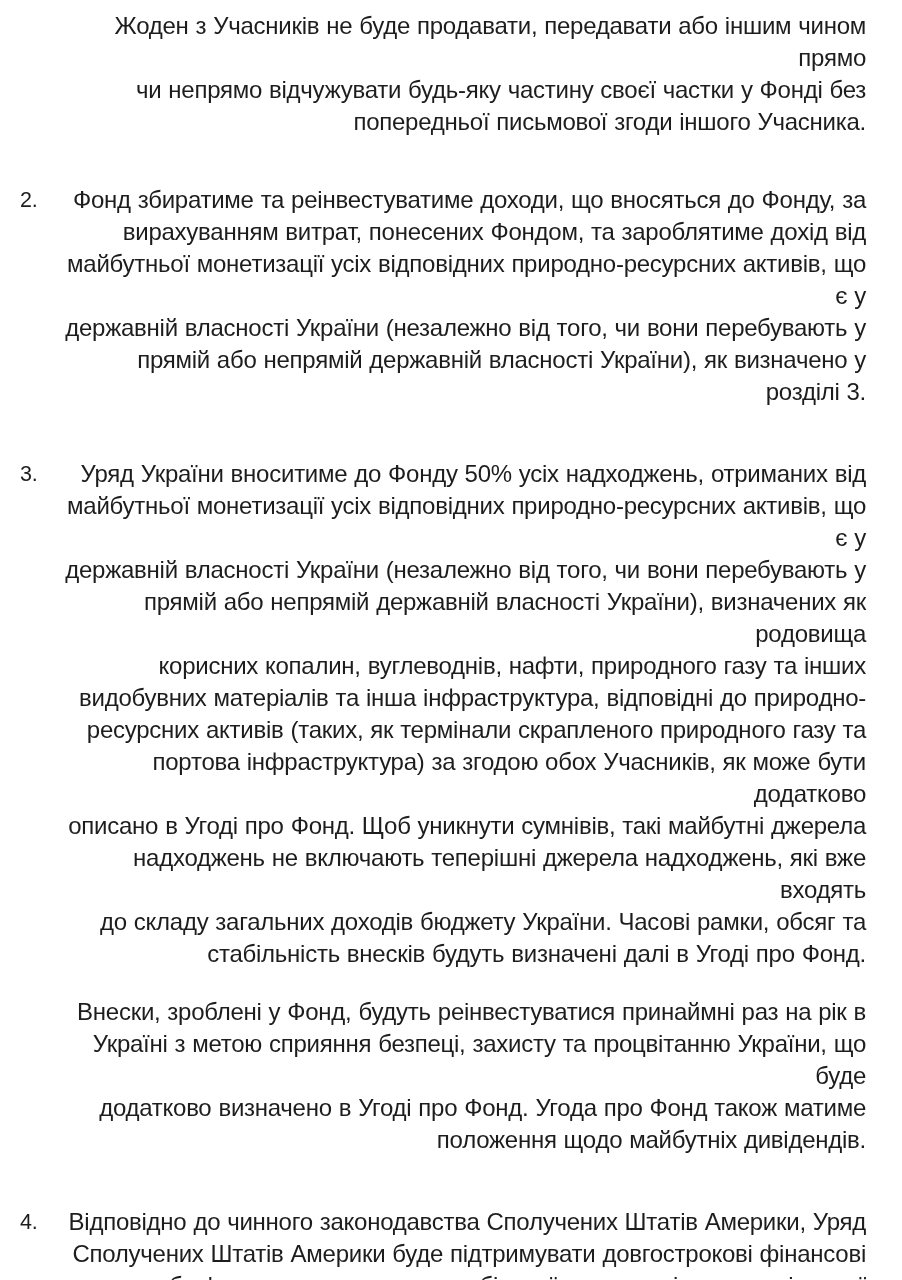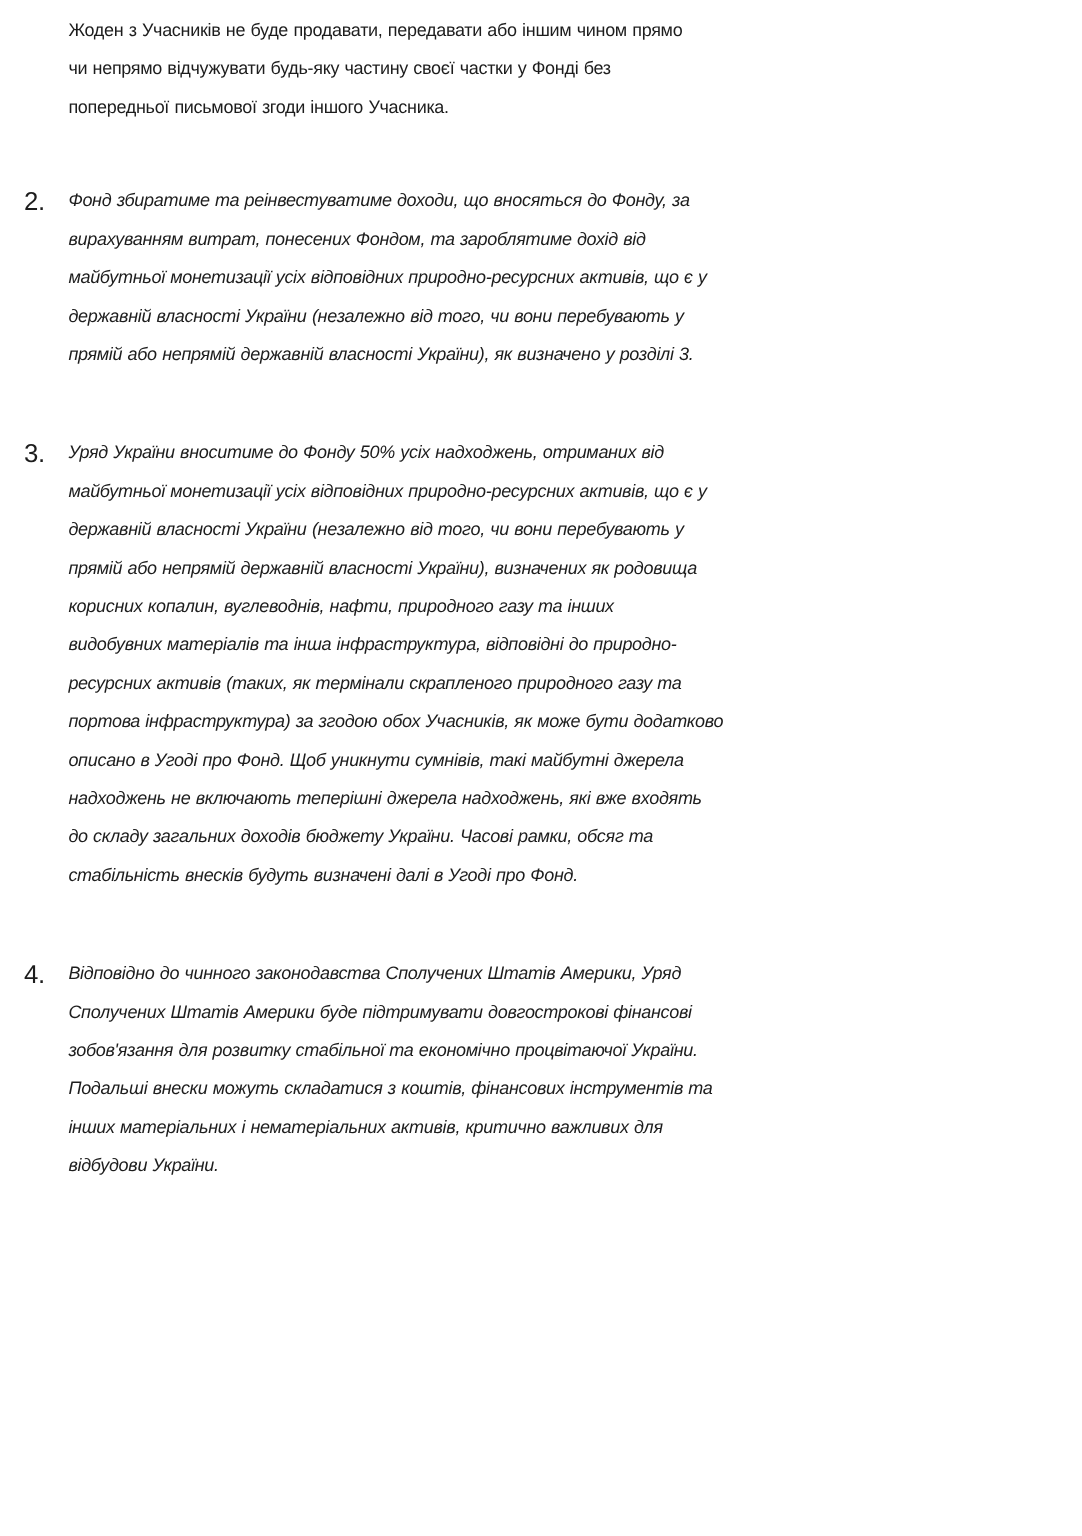--- a/index.html
+++ b/index.html
@@ -14,25 +14,26 @@
     font-family: "Liberation Sans", "DejaVu Sans", sans-serif;
     color: #1d1d1d;
   }
   .doc {
     box-sizing: border-box;
     width: 902px;
     padding: 10px 36px 16px 20px;
   }
   .para {
     margin: 0;
-    font-size: 15px;
+    font-size: 24px;
     line-height: 32px;
     letter-spacing: -0.25px;
     white-space: pre-line;
     word-spacing: 0.5px;
+    text-align: right;
   }
   .intro {
     margin-left: 37px;
     margin-bottom: 46px;
   }
   .item {
     display: flex;
     align-items: flex-start;
   }
   .item + .item {
@@ -41,21 +42,20 @@
   .num {
     flex: 0 0 37px;
     width: 37px;
     font-size: 21.5px;
     line-height: 32px;
     letter-spacing: -0.25px;
   }
   .body {
     flex: 1 1 auto;
     min-width: 0;
-    font-style: italic;
   }
   .body .para + .para {
     margin-top: 26px;
   }
 </style>
 </head>
 <body>
 
 <div class="doc">
 
@@ -82,20 +82,24 @@
 державній власності України (незалежно від того, чи вони перебувають у
 прямій або непрямій державній власності України), визначених як родовища
 корисних копалин, вуглеводнів, нафти, природного газу та інших
 видобувних матеріалів та інша інфраструктура, відповідні до природно-
 ресурсних активів (таких, як термінали скрапленого природного газу та
 портова інфраструктура) за згодою обох Учасників, як може бути додатково
 описано в Угоді про Фонд. Щоб уникнути сумнівів, такі майбутні джерела
 надходжень не включають теперішні джерела надходжень, які вже входять
 до складу загальних доходів бюджету України. Часові рамки, обсяг та
 стабільність внесків будуть визначені далі в Угоді про Фонд.</p>
+      <p class="para">Внески, зроблені у Фонд, будуть реінвестуватися принаймні раз на рік в
+Україні з метою сприяння безпеці, захисту та процвітанню України, що буде
+додатково визначено в Угоді про Фонд. Угода про Фонд також матиме
+положення щодо майбутніх дивідендів.</p>
     </div>
   </div>
 
   <div class="item">
     <div class="num">4.</div>
     <div class="body">
       <p class="para">Відповідно до чинного законодавства Сполучених Штатів Америки, Уряд
 Сполучених Штатів Америки буде підтримувати довгострокові фінансові
 зобов'язання для розвитку стабільної та економічно процвітаючої України.
 Подальші внески можуть складатися з коштів, фінансових інструментів та

